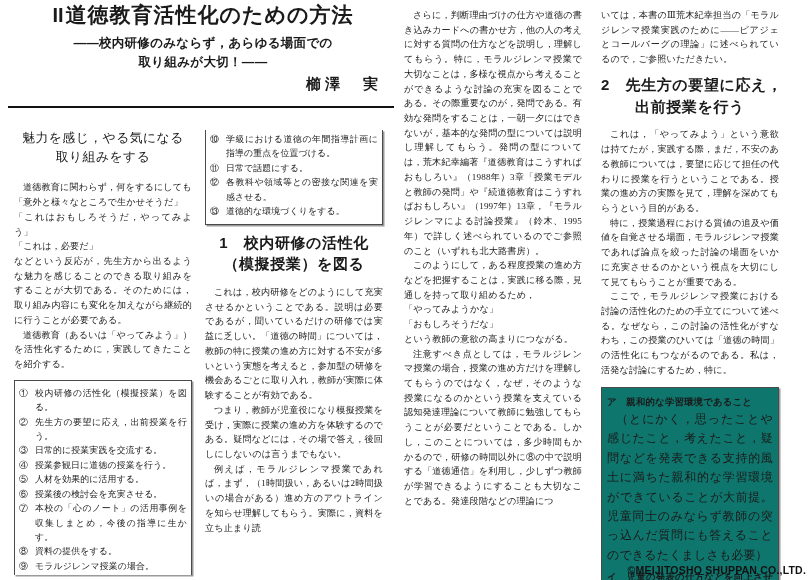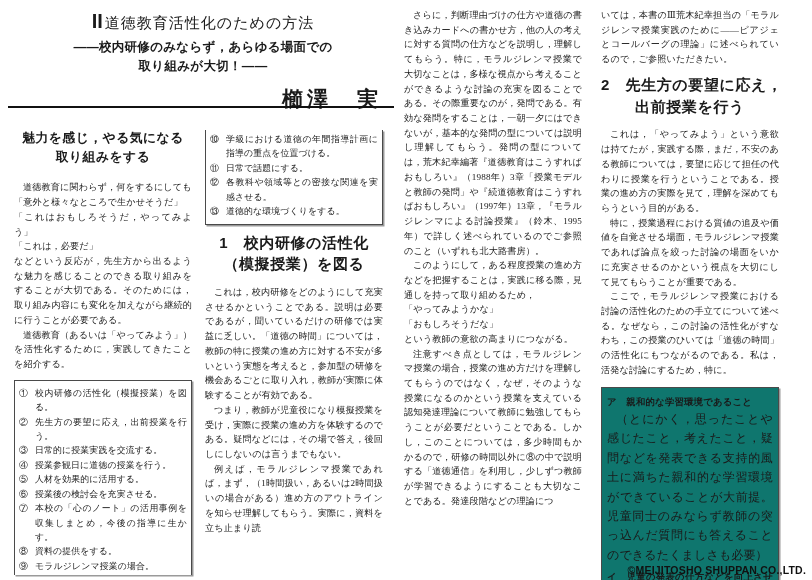--- a/index.html
+++ b/index.html
@@ -28,51 +28,51 @@
     left: 0;
     top: 0;
     width: 406px;
     height: 108px;
   }
   .title-row {
     display: flex;
     align-items: baseline;
     justify-content: center;
     gap: 2px;
-    padding-top: 10px;
+    padding-top: 1px;
   }
   .chapter-num {
     font-family: "Liberation Sans", sans-serif;
     font-weight: bold;
     font-size: 20px;
     letter-spacing: 0;
   }
   .chapter-title {
     font-family: "Liberation Sans", sans-serif;
-    font-weight: normal;
-    font-size: 15px;
+    font-weight: bold;
+    font-size: 21px;
     letter-spacing: 1px;
   }
   .subtitle {
     font-family: "Liberation Sans", sans-serif;
     font-weight: bold;
     font-size: 12.5px;
     text-align: center;
     line-height: 1.5;
     margin-top: 5px;
     letter-spacing: 0.3px;
   }
   .subtitle div { white-space: nowrap; }
   .author {
     font-family: "Liberation Serif", serif;
     font-weight: bold;
-    font-size: 21px;
+    font-size: 15px;
     text-align: right;
     padding-right: 24px;
-    margin-top: 9px;
+    margin-top: 3px;
     letter-spacing: 4px;
     padding-left: 35px;
   }
   .rule-thick {
     position: absolute;
     left: 8px;
     top: 106px;
     width: 386px;
     height: 0;
     border-top: 2.2px solid #111;
@@ -109,21 +109,21 @@
     text-align: center;
     line-height: 1.45;
     letter-spacing: 0.6px;
     margin: 0 0 10px 0;
   }
   .sec-head .ln { display: block; white-space: nowrap; }
   .sec-head.numbered .ln:first-child { letter-spacing: 0.6px; }
 
   .lead-head {
     font-family: "Liberation Sans", sans-serif;
-    font-weight: bold;
+    font-weight: normal;
     font-size: 12.8px;
     text-align: center;
     line-height: 1.5;
     letter-spacing: 0.5px;
     margin: 6px 0 14px 0;
   }
   .lead-head .ln { display: block; white-space: nowrap; }
 
   
   .boxlist {

